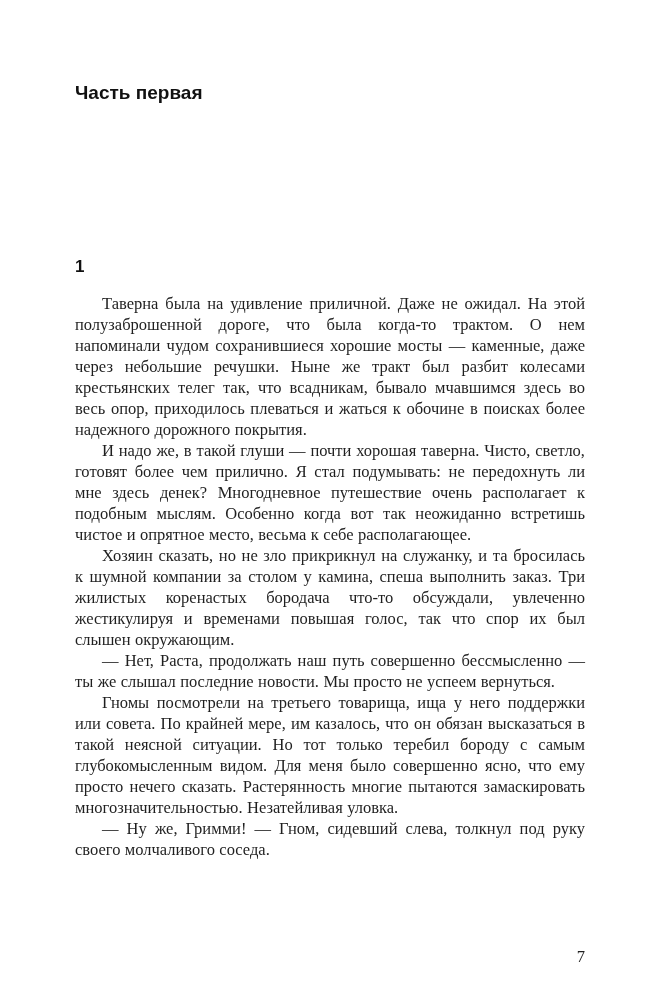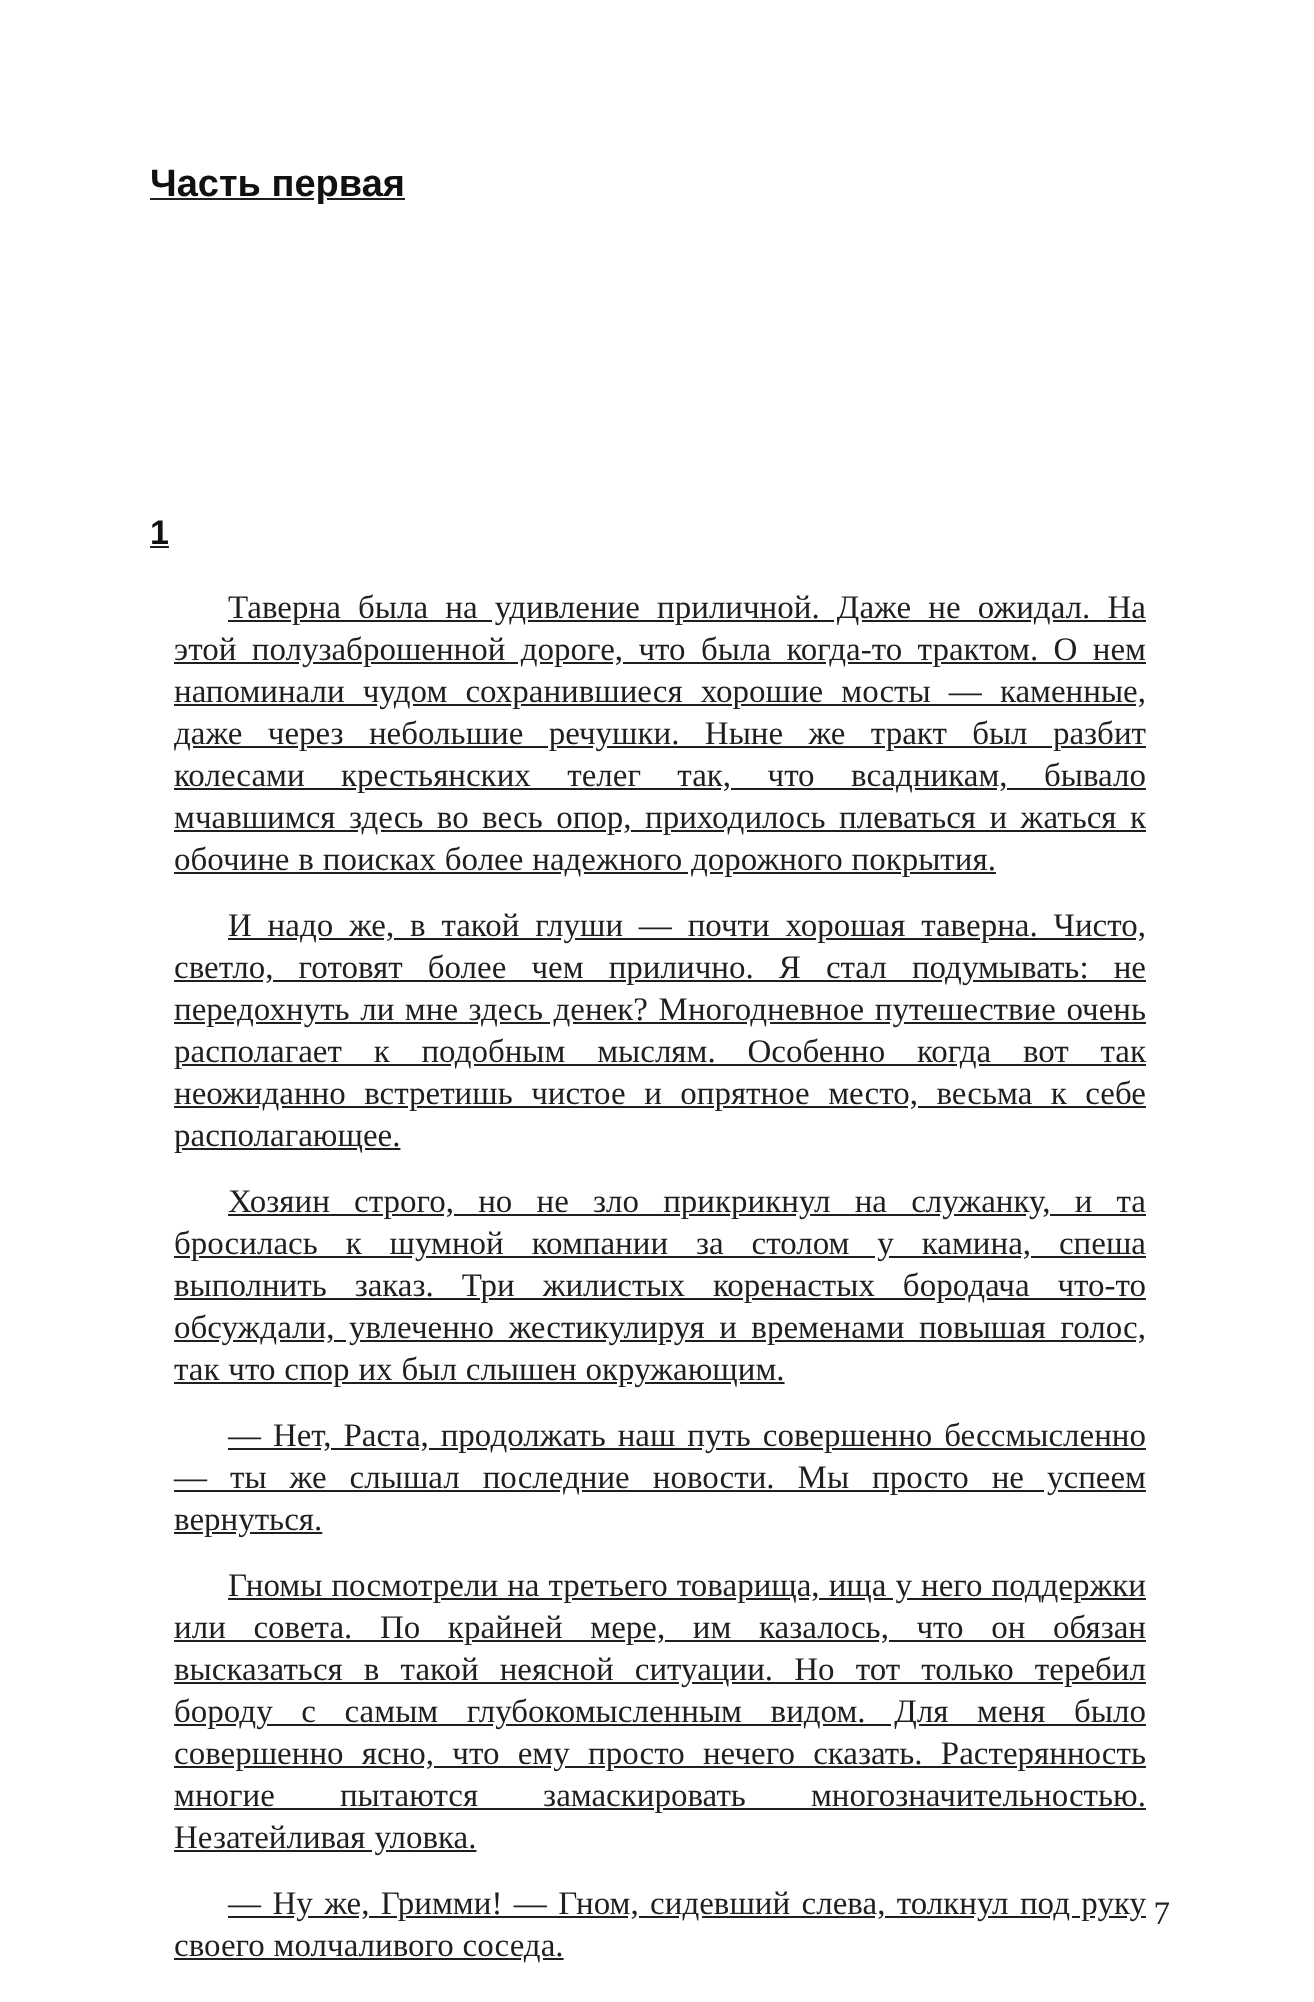--- a/index.html
+++ b/index.html
@@ -13,21 +13,20 @@
     font-family: "Liberation Serif", serif;
     color: #1f1f1f;
     overflow: hidden;
   }
   .page {
     position: relative;
     box-sizing: border-box;
     width: 657px;
     height: 1001px;
     padding: 82px 72px 0 75px;
-    text-decoration: underline;
   }
   .part-title {
     font-family: "Liberation Sans", sans-serif;
     font-weight: bold;
     font-size: 19px;
     line-height: 22px;
     margin: 0;
     color: #111;
   }
   .chapter-number {
@@ -35,21 +34,21 @@
     font-weight: bold;
     font-size: 17px;
     line-height: 20px;
     margin: 153px 0 0 0;
     color: #111;
   }
   .body-text {
     margin-top: 16px;
   }
   .body-text p {
-    margin: 12px;
+    margin: 0;
     font-size: 16.5px;
     line-height: 21px;
     text-align: justify;
     text-indent: 27px;
     hyphens: auto;
     -webkit-hyphens: auto;
     word-spacing: 0.3px;
   }
   .page-number {
     position: absolute;
@@ -64,21 +63,21 @@
 
 <div class="page">
 
   <h1 class="part-title">Часть первая</h1>
 
   <div class="chapter-number">1</div>
 
   <div class="body-text">
     <p>Таверна была на удивление приличной. Даже не ожидал. На этой полузаброшенной дороге, что была когда-то трактом. О нем напоминали чудом сохранившиеся хорошие мосты — каменные, даже через небольшие речушки. Ныне же тракт был разбит колесами крестьянских телег так, что всадникам, бывало мчавшимся здесь во весь опор, приходилось плеваться и жаться к обочине в поисках более надежного дорожного покрытия.</p>
     <p>И надо же, в такой глуши — почти хорошая таверна. Чисто, светло, готовят более чем прилично. Я стал подумывать: не передохнуть ли мне здесь денек? Многодневное путешествие очень располагает к подобным мыслям. Особенно когда вот так неожиданно встретишь чистое и опрятное место, весьма к себе располагающее.</p>
-    <p>Хозяин строго, но не зло прикрикнул на служанку, и та бросилась к шумной компании за столом у камина, спеша выполнить заказ. Три жилистых коренастых бородача что-то обсуждали, увлеченно жестикулируя и временами повышая голос, так что спор их был слышен окружающим.</p>
+    <p>Хозяин сказать, но не зло прикрикнул на служанку, и та бросилась к шумной компании за столом у камина, спеша выполнить заказ. Три жилистых коренастых бородача что-то обсуждали, увлеченно жестикулируя и временами повышая голос, так что спор их был слышен окружающим.</p>
     <p>— Нет, Раста, продолжать наш путь совершенно бессмысленно — ты же слышал последние новости. Мы просто не успеем вернуться.</p>
     <p>Гномы посмотрели на третьего товарища, ища у него поддержки или совета. По крайней мере, им казалось, что он обязан высказаться в такой неясной ситуации. Но тот только теребил бороду с самым глубокомысленным видом. Для меня было совершенно ясно, что ему просто нечего сказать. Растерянность многие пытаются замаскировать многозначительностью. Незатейливая уловка.</p>
     <p>— Ну же, Гримми! — Гном, сидевший слева, толкнул под руку своего молчаливого соседа.</p>
   </div>
 
   <div class="page-number">7</div>
 
 </div>
 
 </body></html>

